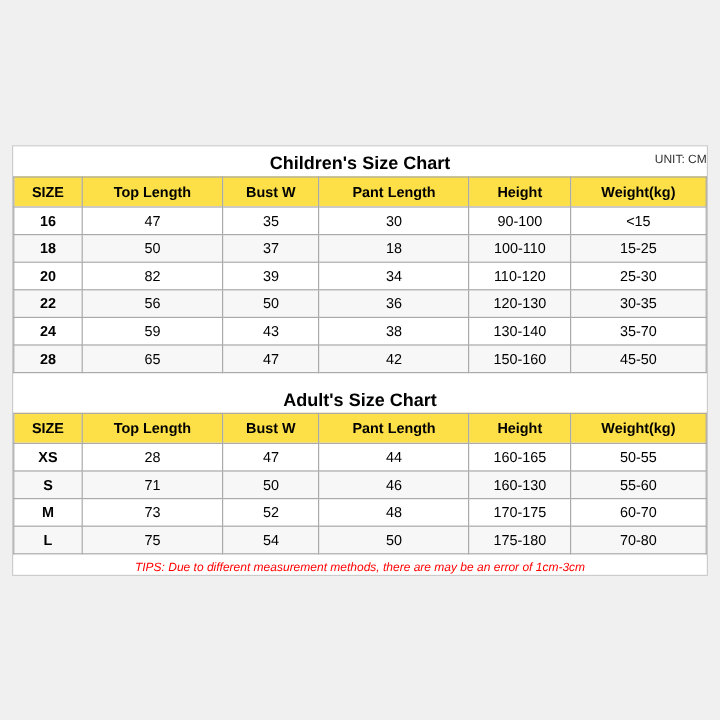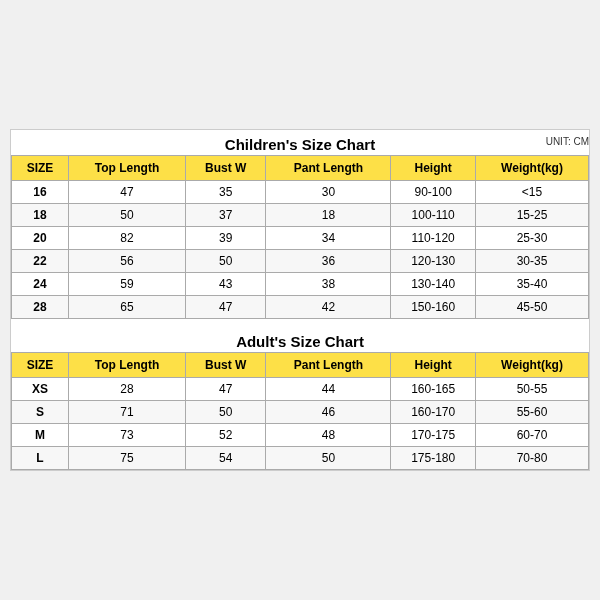--- a/index.html
+++ b/index.html
@@ -123,21 +123,21 @@
           <td>36</td>
           <td>120-130</td>
           <td>30-35</td>
         </tr>
         <tr>
           <td>24</td>
           <td>59</td>
           <td>43</td>
           <td>38</td>
           <td>130-140</td>
-          <td>35-40</td>
+          <td>35-70</td>
         </tr>
         <tr>
           <td>28</td>
           <td>65</td>
           <td>47</td>
           <td>42</td>
           <td>150-160</td>
           <td>45-50</td>
         </tr>
       </tbody>
@@ -167,21 +167,21 @@
           <td>47</td>
           <td>44</td>
           <td>160-165</td>
           <td>50-55</td>
         </tr>
         <tr>
           <td>S</td>
           <td>71</td>
           <td>50</td>
           <td>46</td>
-          <td>160-170</td>
+          <td>160-130</td>
           <td>55-60</td>
         </tr>
         <tr>
           <td>M</td>
           <td>73</td>
           <td>52</td>
           <td>48</td>
           <td>170-175</td>
           <td>60-70</td>
         </tr>
@@ -189,13 +189,14 @@
           <td>L</td>
           <td>75</td>
           <td>54</td>
           <td>50</td>
           <td>175-180</td>
           <td>70-80</td>
         </tr>
       </tbody>
   </table>
 
+  <div class="tips">TIPS: Due to different measurement methods, there are may be an error of 1cm-3cm</div>
 </div>
 
 </body></html>

